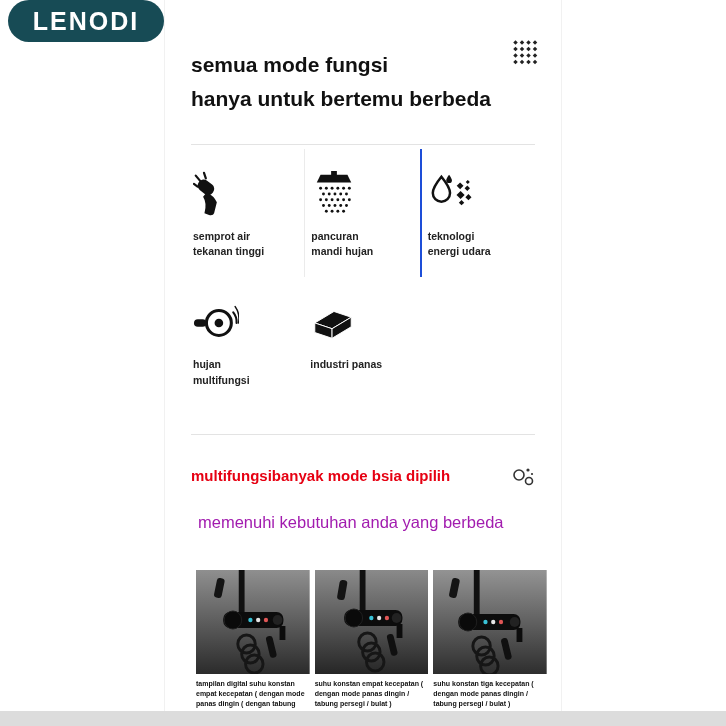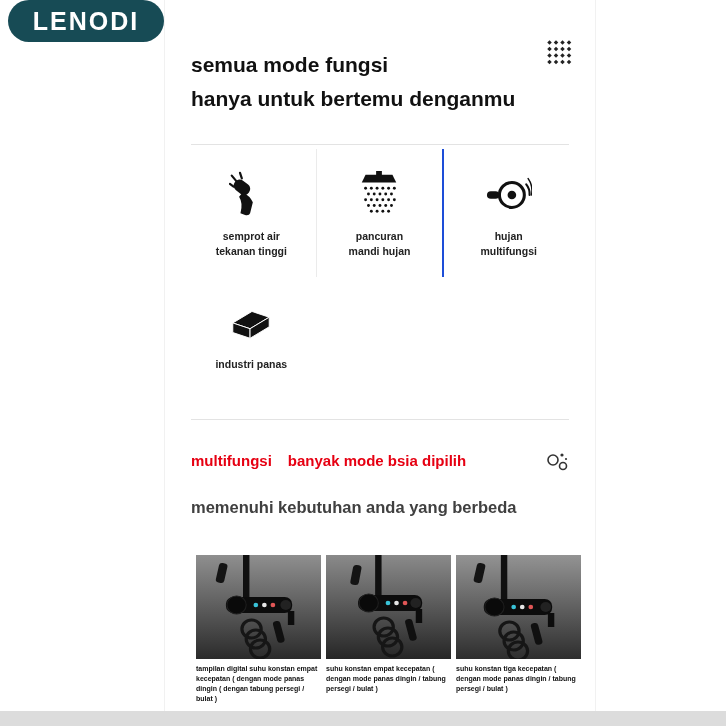--- a/index.html
+++ b/index.html
@@ -1,59 +1,59 @@
 <!DOCTYPE html>
 <html><head>
 <meta charset="utf-8">
 <style>
   *{box-sizing:border-box;margin:0;padding:0}
   html,body{width:726px;height:726px}
   body{font-family:"Liberation Sans",sans-serif;background:#ffffff;color:#111}
   .page{position:relative;width:726px;height:726px;background:#fff;overflow:hidden}
-  .content{position:absolute;left:164px;top:0;width:432px;height:726px;background:#fff;
+  .content{position:absolute;left:164px;top:0;width:398px;height:726px;background:#fff;
            border-left:1px solid #f1f1f1;border-right:1px solid #f1f1f1}
   .logo-pill{position:absolute;left:8px;top:0;width:156px;height:42px;background:#174b55;
              border-radius:22px;display:flex;align-items:center;justify-content:center;z-index:2}
   .logo-pill span{color:#fff;font-weight:bold;font-size:25px;letter-spacing:2px}
   .hero{position:relative;padding:48px 26px 0}
   .hero-title{font-size:21px;font-weight:bold;line-height:34px;color:#111}
   .dots-icon{position:absolute;top:40px;right:22px;line-height:0}
   .divider{border:none;border-top:1px solid #e3e3e3;margin:28px 26px 0}
   .grid{display:grid;grid-template-columns:1fr 1fr 1fr;margin:4px 22px 0}
-  .cell{padding:22px 6px 18px;text-align:center}
+  .cell{padding:22px 6px 18px;}
   .cell.mid{border-left:1px solid #ebebeb;border-right:2px solid #1d4ed8}
   .icon{display:inline-block;height:46px;line-height:0}
   .feature-label{margin-top:8px;font-size:10.5px;font-weight:bold;line-height:1.45;
                  white-space:pre-line;color:#222}
   .modes-head{display:flex;align-items:center;margin:30px 26px 0;color:#e60012;
               font-weight:bold;font-size:15px}
-  .modes-head .part2{margin-left:16px}
+  .modes-head .part2{margin-left:0}
   .bubbles{margin-left:auto;line-height:0}
-  .modes-sub{margin:26px 26px 0;font-size:16.5px;font-weight:bold;color:#404040}
+  .modes-sub{margin:26px 33px 0;font-size:16.5px;font-weight:normal;color:#a21caf}
   .products{display:flex;gap:5px;padding:38px 14px 0 31px}
   .product{flex:1;min-width:0}
   .photo{width:100%;height:104px;display:block}
   .caption{margin-top:5px;font-size:7px;line-height:1.45;font-weight:bold;color:#111}
   .bottom-strip{position:absolute;left:0;bottom:0;width:726px;height:15px;background:#dcdcdc}
 </style>
 </head>
 <body>
 
 <div class="page">
 
   <div class="logo-pill">
     <span>LENODI</span>
   </div>
 
   <div class="content">
 
     <div class="hero">
       <div class="hero-title">
         <div>semua mode fungsi</div>
-        <div>hanya untuk bertemu denganmu</div>
+        <div>hanya untuk bertemu berbeda</div>
       </div>
       <span class="dots-icon">
         <svg width="26" height="26" viewBox="0 0 28 28">
           <g fill="#222">
             <rect x="1" y="1" width="3.4" height="3.4" transform="rotate(45 2.7 2.7)"></rect>
               <rect x="8" y="1" width="3.4" height="3.4" transform="rotate(45 9.7 2.7)"></rect>
               <rect x="15" y="1" width="3.4" height="3.4" transform="rotate(45 16.7 2.7)"></rect>
               <rect x="22" y="1" width="3.4" height="3.4" transform="rotate(45 23.7 2.7)"></rect>
             <rect x="1" y="8" width="3.4" height="3.4" transform="rotate(45 2.7 9.7)"></rect>
               <rect x="8" y="8" width="3.4" height="3.4" transform="rotate(45 9.7 9.7)"></rect>
@@ -124,20 +124,38 @@
                 <circle cx="22" cy="42" r="1.5"></circle>
                 <circle cx="28" cy="42" r="1.5"></circle>
                 <circle cx="34" cy="42" r="1.5"></circle>
             </g>
           </svg>
         </span>
         <div class="feature-label">pancuran
 mandi hujan</div>
       </div>
 
+      <div class="cell">
+        <span class="icon">
+          <svg width="46" height="46" viewBox="0 0 48 48">
+            <path d="M14 6 C14 6 5 17 5 23 A9 9 0 0 0 23 23 C23 17 14 6 14 6 Z" fill="none" stroke="#111" stroke-width="2.6"></path>
+            <path d="M22 4 C22 4 19 8 19 9.6 A3 3 0 0 0 25 9.6 C25 8 22 4 22 4 Z" fill="#111"></path>
+            <g fill="#111">
+              <rect x="31" y="13" width="5" height="5" transform="rotate(45 33.5 15.5)"></rect>
+              <rect x="39" y="16" width="4" height="4" transform="rotate(45 41 18)"></rect>
+              <rect x="31" y="22" width="6" height="6" transform="rotate(45 34 25)"></rect>
+              <rect x="40" y="25" width="4.5" height="4.5" transform="rotate(45 42.2 27.2)"></rect>
+              <rect x="33" y="31" width="4" height="4" transform="rotate(45 35 33)"></rect>
+              <rect x="40" y="10" width="3" height="3" transform="rotate(45 41.5 11.5)"></rect>
+            </g>
+          </svg>
+        </span>
+        <div class="feature-label">teknologi
+energi udara</div>
+      </div>
 
       <div class="cell">
         <span class="icon">
           <svg width="46" height="46" viewBox="0 0 48 48">
             <circle cx="27" cy="25" r="13" fill="none" stroke="#111" stroke-width="3.2"></circle>
             <circle cx="27" cy="25" r="4.5" fill="#111"></circle>
             <rect x="1" y="21" width="13" height="8" rx="4" fill="#111"></rect>
             <path d="M42 14 a16 16 0 0 1 3.5 11" stroke="#111" stroke-width="2.2" fill="none" stroke-linecap="round"></path>
             <path d="M44 8 a22 22 0 0 1 3.5 17" stroke="#111" stroke-width="1.6" fill="none" stroke-linecap="round"></path>
           </svg>

